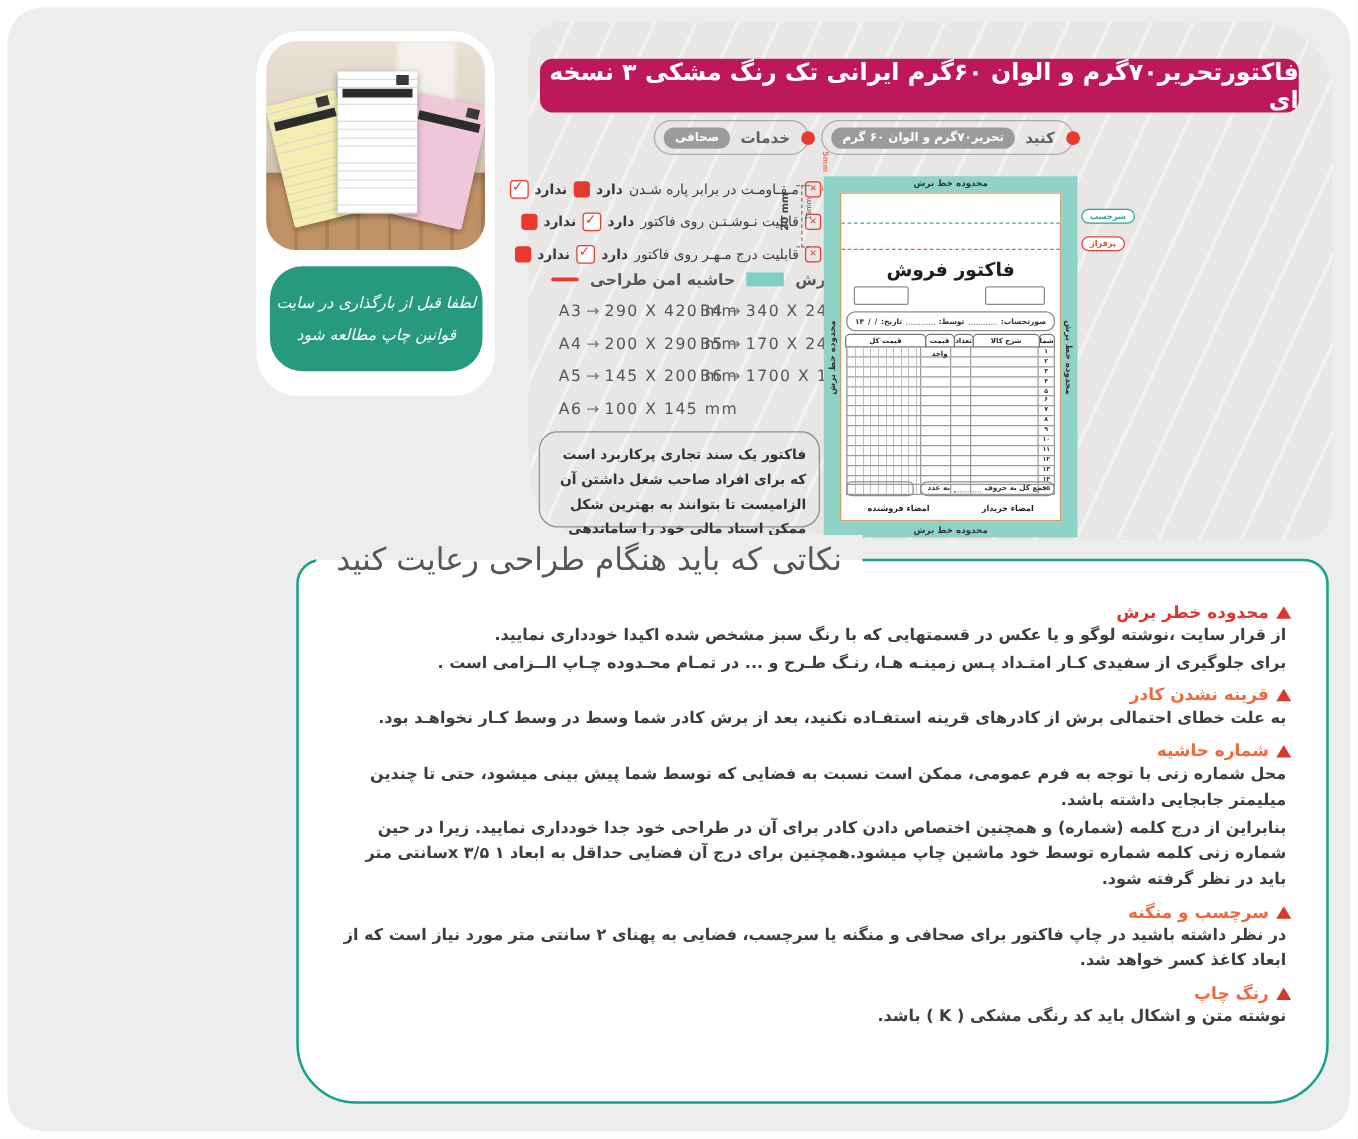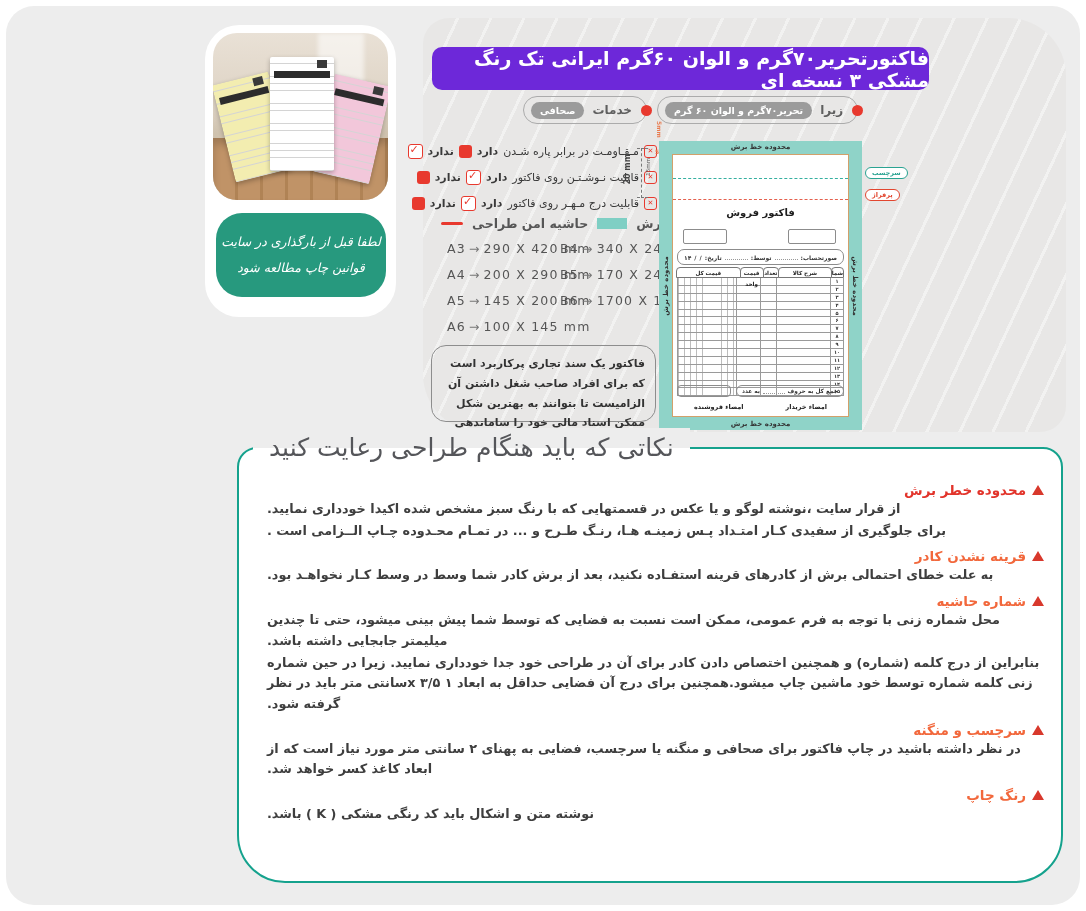--- a/index.html
+++ b/index.html
@@ -25,21 +25,21 @@
   .p-white{left:57px;top:24px;width:64px;height:114px;background-color:#fff;z-index:3}
   .photo-note{position:absolute;left:216px;top:213px;width:170px;height:84px;border-radius:26px;background:#27997e;
          color:#fff;display:flex;flex-direction:column;justify-content:center;align-items:center;
          font-style:italic;font-size:12.5px;line-height:2.1;direction:rtl;text-align:center}
 
   
   .panel{position:absolute;left:423px;top:18px;width:643px;height:414px;background:#e8e7e6;
          border-radius:26px 58px 26px 58px;overflow:visible}
   .panel .stripes{position:absolute;inset:0;border-radius:inherit;
          background:repeating-linear-gradient(115deg,rgba(255,255,255,.45) 0 3px,transparent 3px 30px)}
-  .title-bar{position:absolute;left:9px;top:29px;width:497px;height:43px;background:#6d28d9;border-radius:10px;
+  .title-bar{position:absolute;left:9px;top:29px;width:607px;height:43px;background:#be185d;border-radius:10px;
          display:flex;align-items:center;justify-content:center;color:#fff;font-weight:bold;font-size:19px;direction:rtl}
   .tabs{position:absolute;left:100px;top:78px;display:flex;flex-direction:row-reverse;gap:10px;direction:ltr}
   .pill{position:relative;display:flex;direction:rtl;align-items:center;gap:8px;border:1.5px solid #ababab;
         border-radius:16px;height:26px;padding:0 14px 0 7px;background:transparent}
   .pill .dot{position:absolute;right:-6px;top:8px;width:11px;height:11px;border-radius:50%;background:#e8392e}
   .pill .lbl{font-size:12px;font-weight:bold;color:#5f5f5f}
   .pill .badge{background:#9b9b9b;color:#fff;border-radius:10px;font-size:9.5px;font-weight:bold;padding:3px 9px;white-space:nowrap}
 
   .features{position:absolute;left:8px;top:120px;width:226px;direction:rtl}
   .frow{display:flex;align-items:center;gap:5px;height:26px;justify-content:flex-start}
@@ -73,21 +73,21 @@
   .frame-top{top:2px;left:0;right:0;text-align:center}
   .frame-bottom{bottom:2px;left:0;right:0;text-align:center}
   .frame-left{left:3px;top:50%;transform:translateY(-50%) rotate(180deg);writing-mode:vertical-rl}
   .frame-right{right:3px;top:50%;transform:translateY(-50%);writing-mode:vertical-rl}
   .sheet{position:absolute;left:13px;top:13px;right:13px;bottom:13px;background:#fff;border:1px solid #d2a06a}
   .dash-teal{position:absolute;left:0;right:0;top:23px;border-top:1.6px dashed #35b0a0}
   .dash-red{position:absolute;left:0;right:0;top:44px;border-top:1.6px dashed #e4604e}
   .tag{position:absolute;font-size:6.5px;font-weight:bold;border-radius:8px;padding:1px 6px;background:#fff;white-space:nowrap}
   .tag-sar{left:442px;top:149px;color:#2aa392;border:1px solid #2aa392}
   .tag-per{left:442px;top:171px;color:#e2462f;border:1px solid #e2462f}
-  .inv-title{position:absolute;left:0;right:0;top:52px;text-align:center;font-size:10px;font-weight:bold;color:#1d1d1d}
+  .inv-title{position:absolute;left:0;right:0;top:52px;text-align:center;font-size:15px;font-weight:bold;color:#1d1d1d}
   .inv-box{position:absolute;top:74px;height:13px;border:0.9px solid #8c8c8c;border-radius:2px;background:#fff}
   .inv-box.b1{right:12px;width:46px}
   .inv-box.b2{left:10px;width:42px}
   .inv-info{position:absolute;left:4px;right:4px;top:94px;height:14px;border:0.9px solid #8c8c8c;border-radius:7px;
         display:flex;direction:rtl;align-items:center;gap:3px;padding:0 6px;font-size:6px;font-weight:bold;color:#333}
   .inv-info .lead{flex:1;border-bottom:1px dotted #999;height:1px;margin-top:4px}
   .inv-table{position:absolute;left:4px;right:4px;top:112px}
   .ihead{display:flex;direction:rtl}
   .ihead .hc{border:0.9px solid #777;border-radius:4px 4px 0 0;margin-left:-0.9px;height:11px;line-height:11px;
         text-align:center;font-size:5.6px;font-weight:bold;color:#222;box-sizing:border-box;background:#fff}
@@ -116,21 +116,21 @@
         font-size:5.5px;color:#555}
   .dim-5a{position:absolute;left:232px;top:130px;font-size:6px;color:#e87b4f;font-weight:bold}
   .dim-5b{position:absolute;left:233px;top:103px;writing-mode:vertical-rl;font-size:6px;color:#e87b4f;font-weight:bold}
 
   
   .notes{position:absolute;left:237px;top:447px;width:826px;height:436px;background:#fff;
         border:2.5px solid #15a28d;border-radius:20px 20px 48px 48px;box-sizing:border-box}
   .notes-title{position:absolute;top:-21px;left:14px;height:40px;line-height:40px;padding:0 16px;
         font-size:25px;font-weight:normal;color:#55565a;direction:rtl;
         background:linear-gradient(#ededed 50%,#ffffff 50%)}
-  .notes-body{position:absolute;inset:0;padding:26px 17px 10px 28px;direction:rtl;text-align:left;overflow:hidden}
+  .notes-body{position:absolute;inset:0;padding:26px 28px 10px 28px;direction:rtl;text-align:right;overflow:hidden}
   .sec-h{display:flex;align-items:center;gap:6px;font-size:13.5px;font-weight:bold;margin-top:7px}
   .sec-h.red{color:#e2342b}.sec-h.orange{color:#f2683c}
   .tri{width:0;height:0;border-left:6px solid transparent;border-right:6px solid transparent;
         border-bottom:10px solid #d8382c;flex:0 0 auto}
   .sec-p{font-size:12.8px;font-weight:bold;color:#3e3e3e;line-height:1.62;margin:1px 4px 0 0}
 </style>
 </head>
 <body>
 
 <div class="stage">
@@ -161,21 +161,21 @@
   <div class="panel">
     <div class="stripes"></div>
 
     <div class="title-bar">
       <span>فاکتورتحریر۷۰گرم و الوان ۶۰گرم ایرانی تک رنگ مشکی ۳ نسخه ای</span>
     </div>
 
     <div class="tabs">
       <div class="pill">
         <span class="dot"></span>
-        <span class="lbl">زیرا</span>
+        <span class="lbl">کنید</span>
         <span class="badge">تحریر۷۰گرم و الوان ۶۰ گرم</span>
       </div>
       <div class="pill">
         <span class="dot"></span>
         <span class="lbl">خدمات</span>
         <span class="badge">صحافی</span>
       </div>
     </div>
 
     <div class="features">

